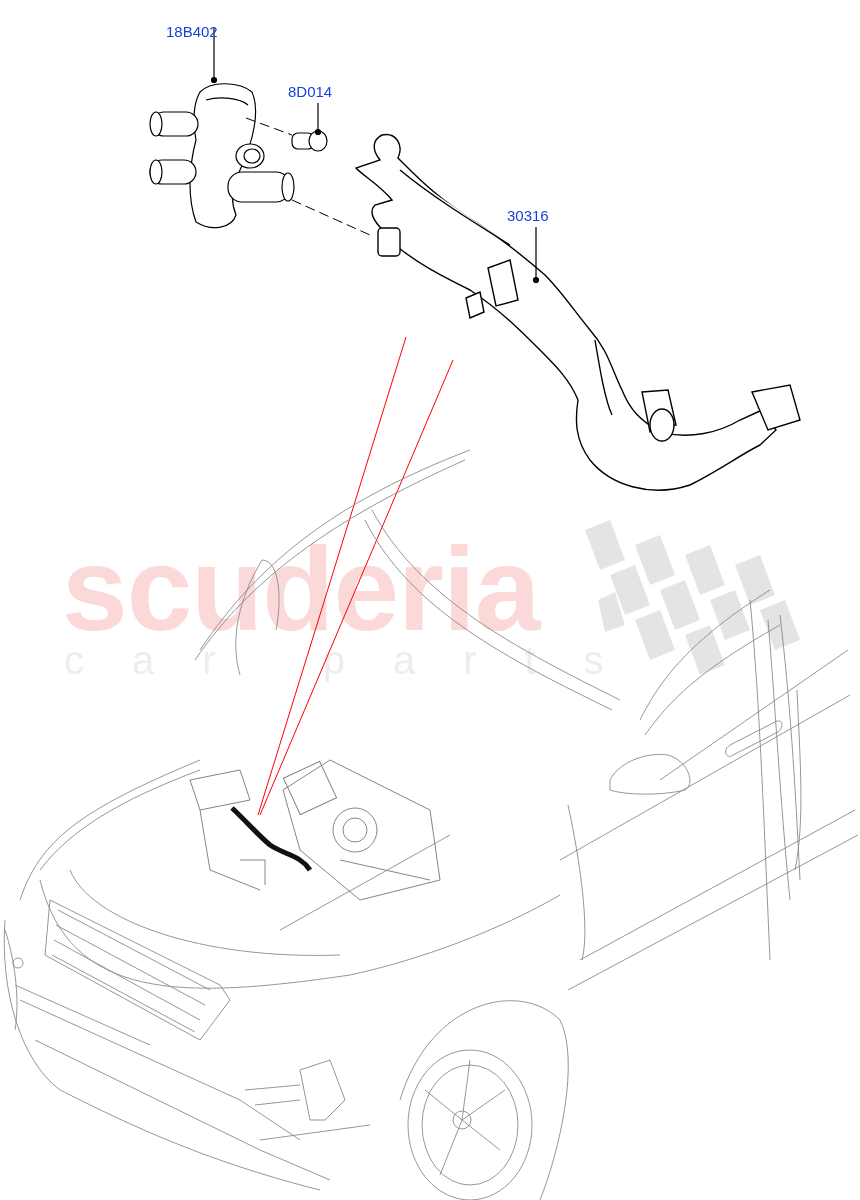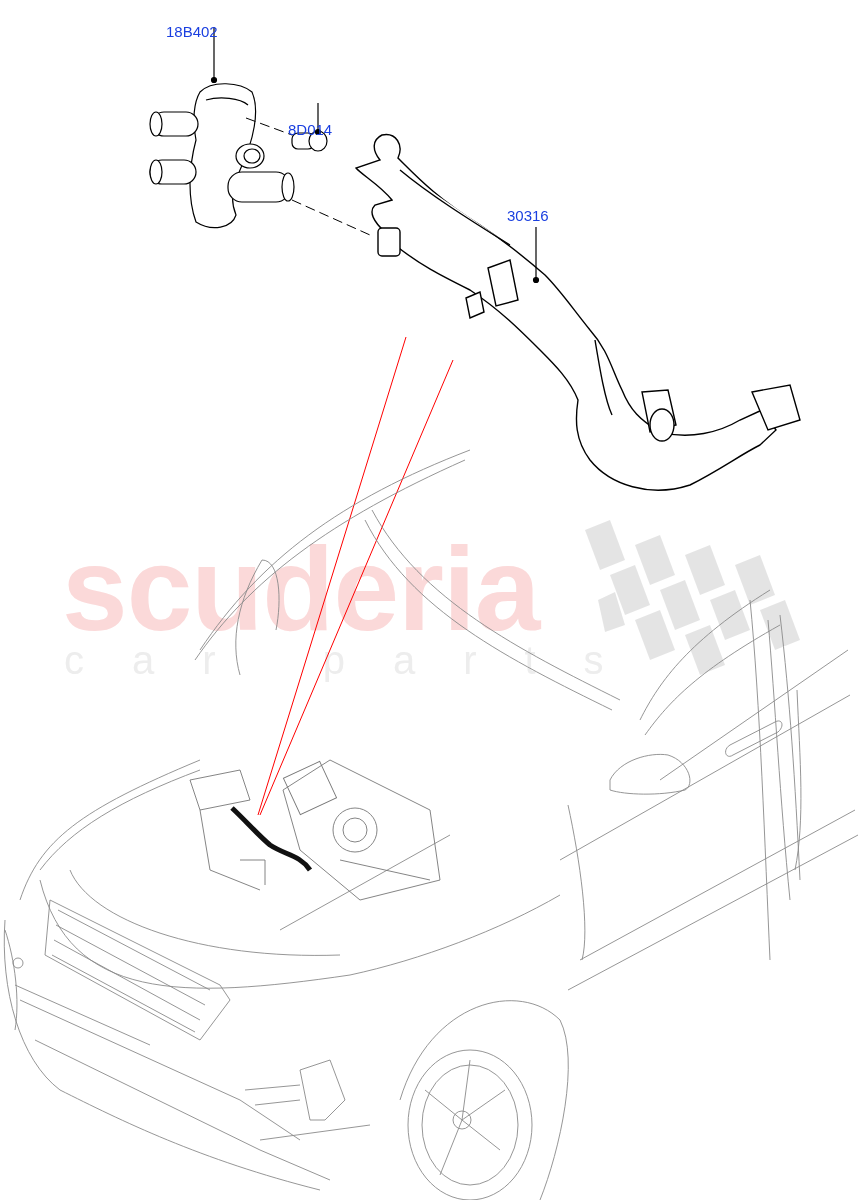--- a/index.html
+++ b/index.html
@@ -148,15 +148,15 @@
       <line x1="214" y1="27" x2="214" y2="80"></line>
       <circle cx="214" cy="80" r="2.5" fill="#000"></circle>
       <line x1="318" y1="103" x2="318" y2="132"></line>
       <circle cx="318" cy="132" r="2.5" fill="#000"></circle>
       <line x1="536" y1="227" x2="536" y2="280"></line>
       <circle cx="536" cy="280" r="2.5" fill="#000"></circle>
     </g>
   </svg>
 
   <div class="callout" style="left:166px; top:8px;margin-top:16px;">18B402</div>
-  <div class="callout" style="left:288px; top:84px;margin-top:38px;">8D014</div>
+  <div class="callout" style="left:288px; top:84px;">8D014</div>
   <div class="callout" style="left:507px; top:208px;">30316</div>
 </div>
 
 </body></html>

